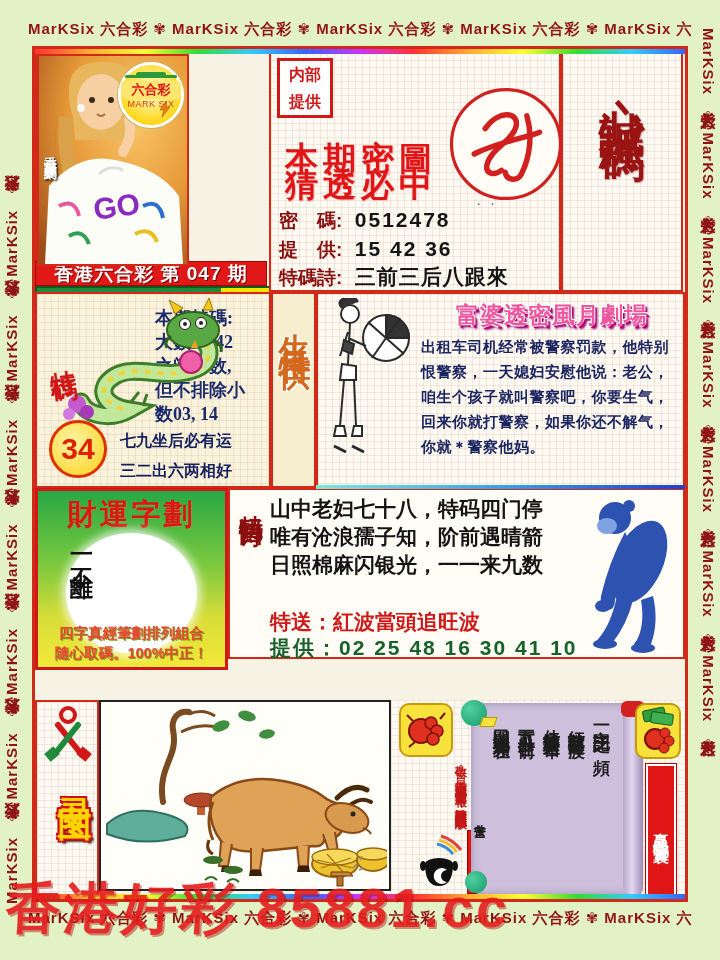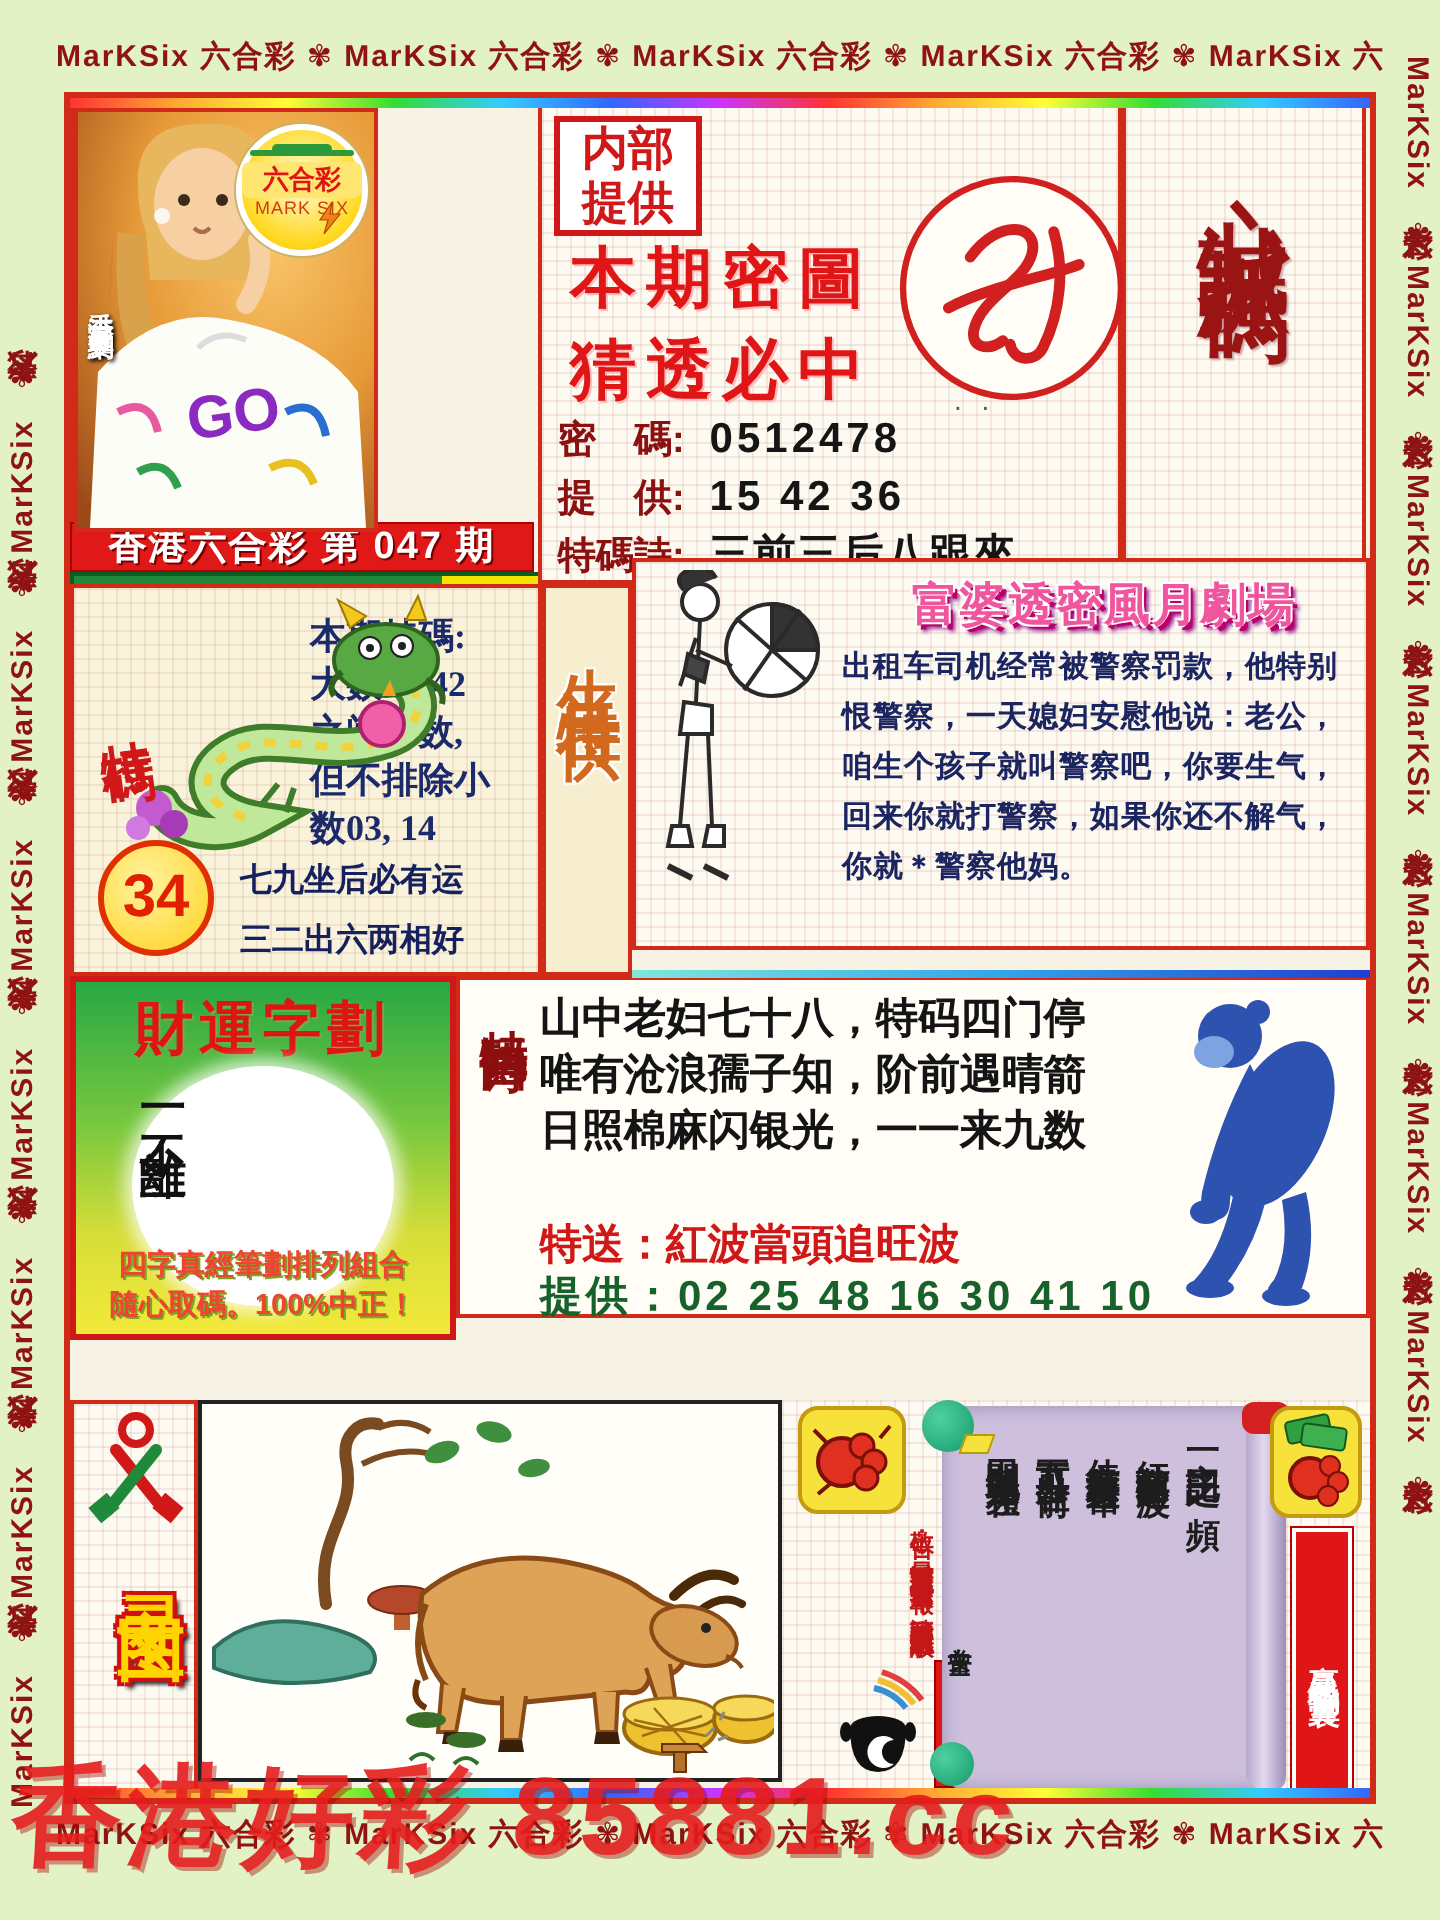--- a/index.html
+++ b/index.html
@@ -45,25 +45,25 @@
     background:radial-gradient(circle at 70% 20%,#a05a40,#7b3a28 60%,#6a2f20);border:2px solid var(--red)}
   .tou-title{position:absolute;right:4px;top:12px;writing-mode:vertical-rl;
     font-family:var(--serif);font-weight:bold;font-size:42px;letter-spacing:12px;color:#ee3018;
     text-shadow:-2px -2px 0 #ffe,2px -2px 0 #ffe,-2px 2px 0 #ffe,2px 2px 0 #ffe,3px 3px 4px #3a0800}
   .tou-sub{position:absolute;left:6px;top:96px;writing-mode:vertical-rl;font-size:13px;
     font-weight:bold;color:#fff;letter-spacing:3px;text-shadow:1px 1px 2px #000}
   .issue-bar{left:2px;top:217px;width:232px;height:25px;background:#e01818;color:#fff;
     font-weight:bold;font-size:19px;text-align:center;line-height:24px;letter-spacing:1px;
     border:1px solid #a00;text-shadow:1px 1px 0 #700}
   .mid-panel{left:234px;top:2px;width:292px;height:241px}
-  .internal-box{position:absolute;left:6px;top:5px;width:74px;height:60px;border:3px solid #d01818;
-    color:#d01818;font-weight:bold;font-size:23px;line-height:27px;text-align:center;background:#fff}
+  .internal-box{position:absolute;left:6px;top:5px;width:56px;height:60px;border:3px solid #d01818;
+    color:#d01818;font-weight:bold;font-size:16px;line-height:27px;text-align:center;background:#fff}
   .mtitle{position:absolute;left:14px;color:#e01515;font-family:var(--serif);font-weight:bold;
     font-size:33px;letter-spacing:5px;text-shadow:1px 1px 0 #fbb}
-  .mt1{top:64px}.mt2{top:110px}
+  .mt1{top:84px}.mt2{top:110px}
   .mdots{position:absolute;left:206px;top:142px;color:#555;font-size:14px;letter-spacing:3px}
   .inforows{position:absolute;left:8px;top:152px;width:284px}
   .inforow{height:29px;line-height:29px;white-space:nowrap}
   .inforow .lb{color:#8b1010;font-weight:bold;font-size:19px;margin-right:8px}
   .inforow .vl{color:#151515;font-weight:bold;font-size:21px;letter-spacing:2px}
   .inforow .serifv{font-family:var(--serif);letter-spacing:1px}
   .stamp{position:absolute;left:176px;top:32px;width:118px;height:118px;z-index:2}
   .heart-panel{left:526px;top:2px;width:122px;height:241px;text-align:center}
   .heart-txt{writing-mode:vertical-rl;margin:8px auto 0;font-family:var(--serif);font-weight:bold;
     font-size:45px;letter-spacing:14px;color:#9a1414;text-shadow:1px 1px 1px #caa}
@@ -77,21 +77,21 @@
     color:#e02000;font-weight:bold;font-size:30px;text-align:center;line-height:52px;z-index:2}
   .tips{position:absolute;right:18px;top:12px;width:96px;color:var(--navy);font-weight:bold;
     font-size:18px;line-height:24px;font-family:var(--serif);white-space:nowrap}
   .verse{position:absolute;left:48px;top:132px;width:182px;text-align:center;color:#15205e;
     font-family:var(--serif);font-weight:bold;font-size:16px;line-height:30px;white-space:nowrap}
   .dragon-svg{position:absolute;left:6px;top:2px;z-index:1}
   .zodiac-strip{left:236px;top:243px;width:45px;height:196px;background:#f6eecf;text-align:center}
   .zodiac-txt{writing-mode:vertical-rl;margin-top:14px;font-weight:bold;font-size:32px;color:#d2691e;
     letter-spacing:9px;font-family:var(--serif);
     text-shadow:-1px -1px 0 #fff,1px -1px 0 #fff,-1px 1px 0 #fff,1px 1px 0 #fff}
-  .joke-panel{left:281px;top:230px;width:369px;height:196px}
+  .joke-panel{left:281px;top:243px;width:369px;height:196px}
   .joke-title{position:absolute;left:104px;top:6px;width:260px;text-align:center;font-weight:bold;
     font-size:23px;letter-spacing:1px;color:#f0569e;
     text-shadow:-1px -1px 0 #fff,1px -1px 0 #fff,-1px 1px 0 #fff,2px 2px 0 #b06,3px 3px 2px #808}
   .joke-body{position:absolute;left:103px;top:40px;width:260px;color:#1b2560;font-weight:bold;
     font-size:15px;line-height:25px;letter-spacing:.5px}
   .woman-svg{position:absolute;left:2px;top:4px}
   .cool-line{position:absolute;left:281px;top:436px;width:369px;height:4px;z-index:5;
     background:linear-gradient(90deg,#7fe8da,#35a4e8,#1f3fd0)}
 
   

